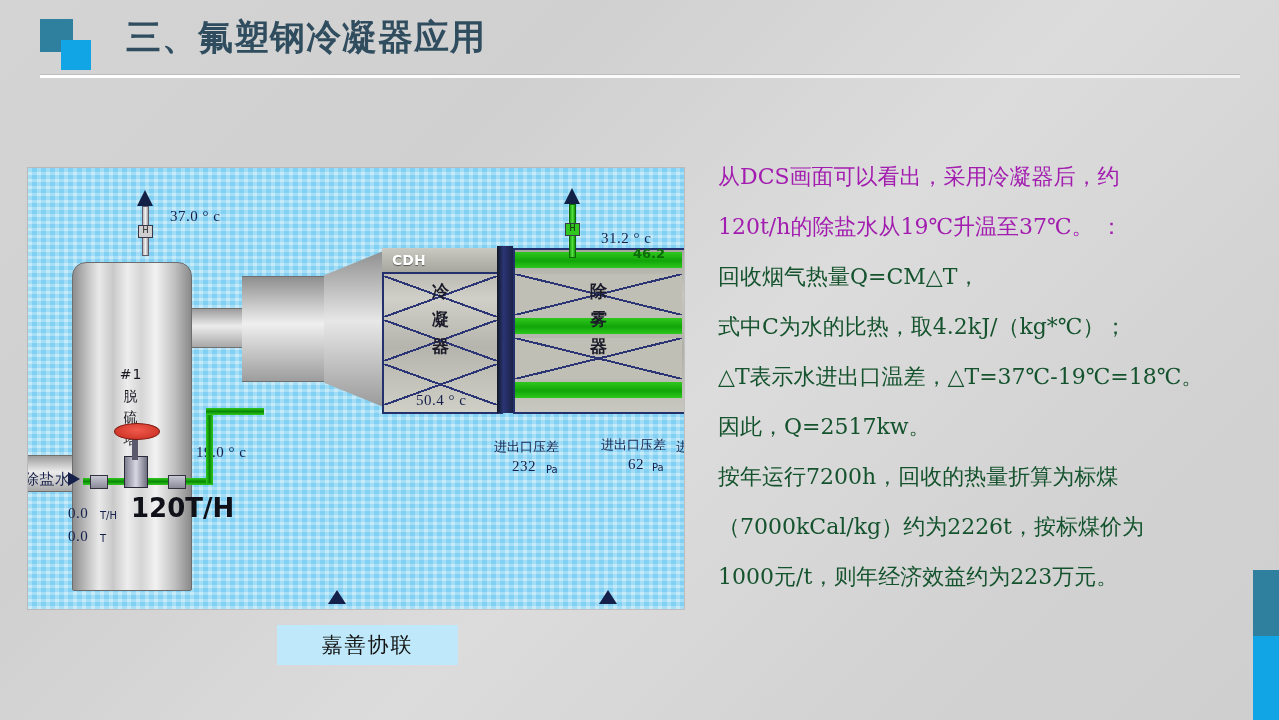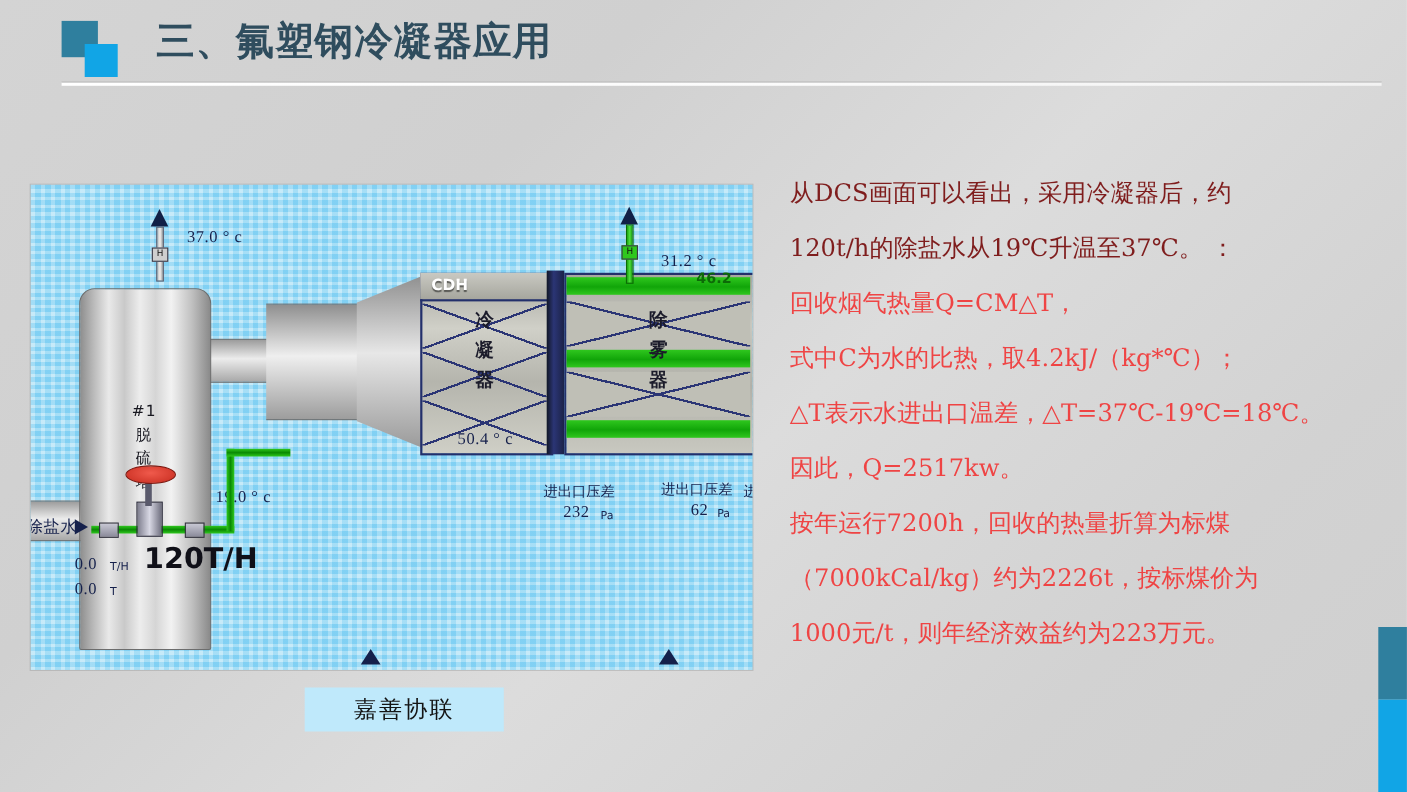--- a/index.html
+++ b/index.html
@@ -9,21 +9,21 @@
   }
   body {
     font-family: "Liberation Sans", sans-serif;
     background: linear-gradient(135deg, #d4d4d4 0%, #d0d0d0 30%, #dcdcdc 55%, #d2d2d2 80%, #cfcfcf 100%);
     position: relative;
   }
 
   
   #title-bar {
     position: absolute;
-    left: 16px; top: 0; width: 1099px; height: 90px;
+    left: 0; top: 0; width: 1099px; height: 90px;
   }
   .deco-sq {
     position: absolute;
   }
   #deco-square-dark {
     left: 40px; top: 19px; width: 33px; height: 33px;
     background: #2f7f9e;
   }
   #deco-square-bright {
     left: 61px; top: 40px; width: 30px; height: 30px;
@@ -311,24 +311,24 @@
   
   #body-text {
     position: absolute;
     left: 718px; top: 152px;
     width: 545px;
   }
   .body-line {
     font-family: "DejaVu Serif", serif;
     font-size: 22px;
     line-height: 50px;
-    color: #ef4444;
+    color: #14532d;
     white-space: nowrap;
   }
-  .body-line.highlight { color: #7f1d1d; }
+  .body-line.highlight { color: #a21caf; }
 
   
   #accent-dark {
     position: absolute;
     right: 0; top: 570px; width: 26px; height: 66px;
     background: #2f7f9e;
   }
   #accent-bright {
     position: absolute;
     right: 0; top: 636px; width: 26px; height: 84px;

